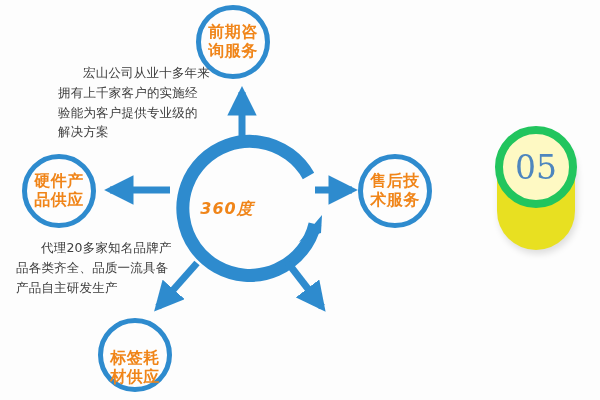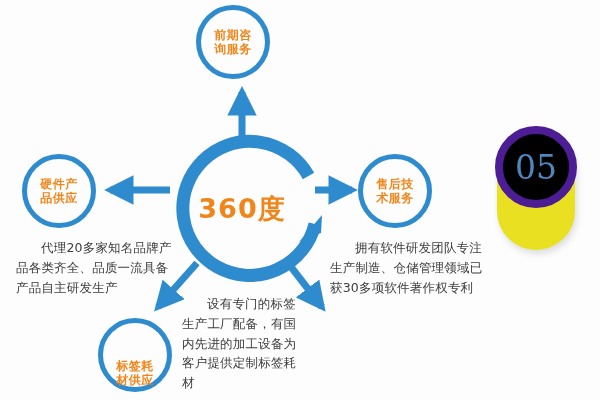--- a/index.html
+++ b/index.html
@@ -37,36 +37,37 @@
     text-align: center;
     color: #F08519;
     font-weight: bold;
     letter-spacing: 0.5px;
     line-height: 1.18;
   }
   .node-sat {
     width: 74px;
     height: 74px;
     border: 5px solid #2E8BCE;
-    font-size: 12px;
+    font-size: 16px;
     background: transparent;
   }
   .node-label {
     display: block;
     width: 62px;
   }
   #node-center {
-    left: 181px;
+    left: 166px;
     top: 148px;
     width: 122px;
     height: 122px;
     border: 0;
-    font-size: 27px;
+    font-size: 16px;
     line-height: 1.28;
     letter-spacing: 1px;
+    font-style: italic;
   }
   #node-center .node-label { width: 120px; }
 
   
   #node-consult  { left: 196px; top: 5px; }
   #node-service  { left: 358px; top: 154px; }
   #node-software { left: 300px; top: 318px; }
   #node-label-sup{ left: 98px;  top: 318px; align-items: flex-end; }
   #node-hardware { left: 22px;  top: 154px; }
 
@@ -96,23 +97,23 @@
     background: #E8E021;
     box-shadow: 2px 4px 7px rgba(0,0,0,0.13);
   }
   #badge-ring {
     position: absolute;
     left: 495px;
     top: 126px;
     width: 82px;
     height: 82px;
     border-radius: 50%;
-    border: 8px solid #4c1d95;
+    border: 8px solid #22c55e;
     box-sizing: border-box;
-    background: #000000;
+    background: #fef9c3;
     display: flex;
     align-items: center;
     justify-content: center;
   }
   #badge-number {
     font-family: "DejaVu Serif", "Liberation Serif", serif;
     font-size: 33px;
     color: #4E86BE;
     letter-spacing: 0px;
     line-height: 1;
@@ -173,26 +174,25 @@
     </span>
   </div>
 
   <div class="node node-sat" id="node-hardware">
     <span class="node-label">
       <span>硬件产</span><br>
       <span>品供应</span>
     </span>
   </div>
 
+  <div class="desc" id="desc-consult">宏山公司从业十多年来拥有上千家客户的实施经验能为客户提供专业级的解决方案</div>
 
 
-  <div class="desc" id="desc-software">拥有软件研发团队专注生产制造、仓储管理领域已获30多项软件著作权专利</div>
 
   <div class="desc" id="desc-hardware">代理20多家知名品牌产品各类齐全、品质一流具备产品自主研发生产</div>
 
-  <div class="desc" id="desc-label">设有专门的标签生产工厂配备，有国内先进的加工设备为客户提供定制标签耗材</div>
 
   <div id="badge"></div>
   <div id="badge-ring">
     <span id="badge-number">05</span>
   </div>
 
 </div>
 
 </body></html>

